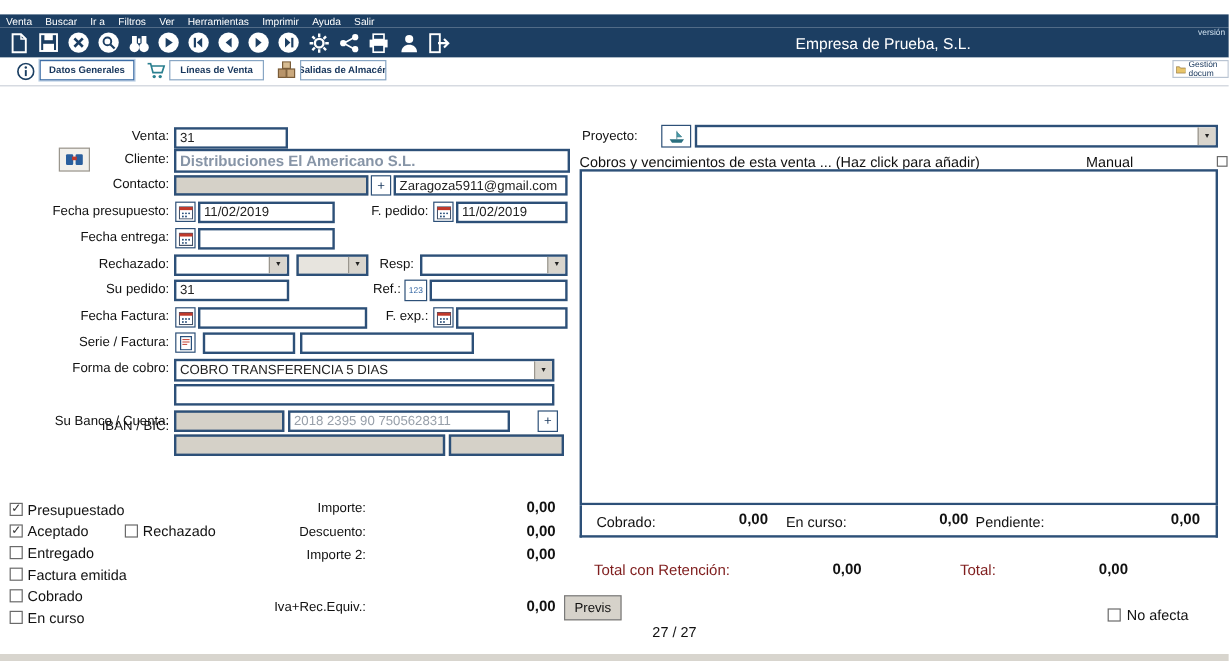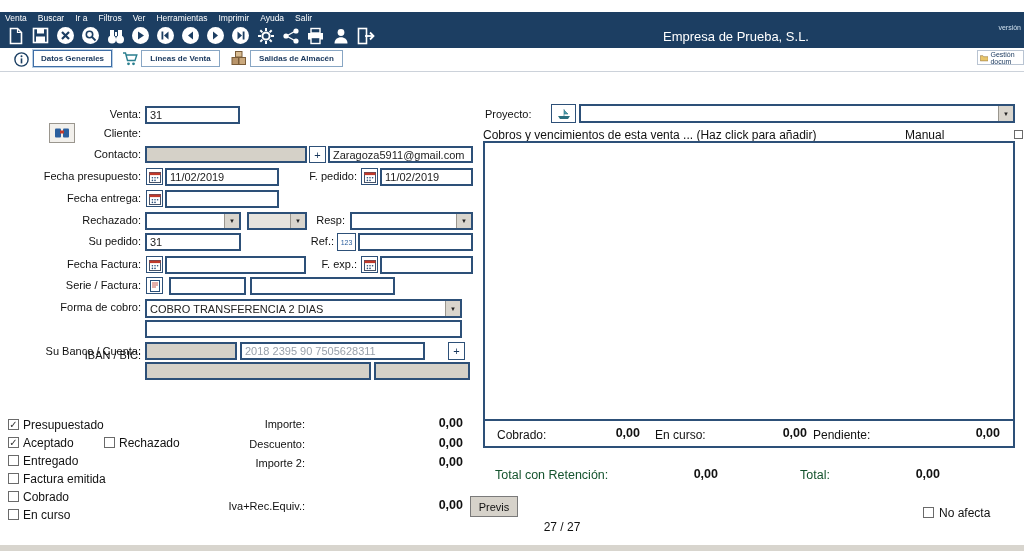--- a/index.html
+++ b/index.html
@@ -29,21 +29,21 @@
   .fld.gray { background:#d5d1c8; cursor:default; }
   .graytext { color:#98a0aa !important; }
   .cliente-val { font-size:12.5px; font-weight:bold; color:#8795a7; }
   .sel { cursor:pointer; padding-right:18px; }
   .sel .arrow { position:absolute; right:0; top:0; bottom:0; width:15px; background:#d9d5cd; border-left:1px solid #9a968e; display:flex; align-items:center; justify-content:center; font-size:6px; color:#222; }
   .btn { position:absolute; background:#fff; border:1px solid #2d5078; display:flex; align-items:center; justify-content:center; cursor:pointer; font-size:11px; color:#17365c; }
   .cb { position:absolute; width:11px; height:11px; background:#fff; border:1px solid #6a6a6a; font-size:10px; line-height:9px; text-align:center; color:#333; cursor:pointer; }
   .cb.checked::after { content:"✓"; }
   .cblbl { position:absolute; font-size:12px; color:#111; white-space:nowrap; }
   .val { position:absolute; font-size:12.5px; font-weight:bold; color:#111; text-align:right; white-space:nowrap; }
-  .biglbl { position:absolute; font-size:12.5px; color:#14532d; white-space:nowrap; }
+  .biglbl { position:absolute; font-size:12.5px; color:#7f1d1d; white-space:nowrap; }
   .listbox { position:absolute; background:#fff; border:2px solid #2d5078; }
   .strip { position:absolute; background:#fff; border:2px solid #2d5078; border-top:none; }
   .previs { position:absolute; background:#d6d2ca; border:1px solid #7a7a7a; font-size:11px; color:#111; display:flex; align-items:center; justify-content:center; cursor:pointer; }
   .counter { position:absolute; font-size:12px; color:#111; text-align:center; }
   .footerbar { position:absolute; left:0; bottom:0; width:100%; height:6px; background:#d8d5ce; }
 </style>
 </head>
 <body>
 
 <div id="app">
@@ -178,21 +178,21 @@
       <path d="M1 1h2.5l2 7.5H13l1.8-5.5H4.5" fill="none" stroke="#2a7f8f" stroke-width="1.4"></path>
       <circle cx="6.5" cy="11.8" r="1.4" fill="#2a7f8f"></circle>
       <circle cx="11.5" cy="11.8" r="1.4" fill="#2a7f8f"></circle>
     </svg>
   <div class="tab-box" style="left:141px;top:50px;width:79px">Líneas de Venta</div>
   <svg class="tab-icon" style="left:231px;top:51px" width="16" height="14" viewBox="0 0 16 14">
       <rect x="1" y="6.5" width="6.5" height="7" fill="#b8946a" stroke="#7a5c38"></rect>
       <rect x="8" y="6.5" width="6.5" height="7" fill="#caa97e" stroke="#7a5c38"></rect>
       <rect x="4.5" y="0.5" width="6.5" height="5.5" fill="#d8bc92" stroke="#7a5c38"></rect>
     </svg>
-  <div class="tab-box" style="left:250px;top:50px;width:93px">Salidas de Almacén</div>
+  <div class="tab-box" style="left:250px;top:50px;width:72px">Salidas de Almacén</div>
   <div class="gestion">
     <svg width="13" height="10" viewBox="0 0 16 12">
         <path d="M0.5 1.5h5l1.5 2h8.5v8H0.5z" fill="#e8c56a" stroke="#8a6d3b"></path>
       </svg>
     <span>Gestión docum</span>
   </div>
 
   <div class="lbl" style="left:1px;top:108px;width:140px">Venta:</div>
   <div class="lbl" style="left:1px;top:127px;width:140px">Cliente:</div>
   <div class="lbl" style="left:1px;top:148px;width:140px">Contacto:</div>
@@ -207,20 +207,21 @@
   <div class="lbl" style="left:1px;top:349px;width:140px">IBAN / BIC:</div>
 
   <div class="fld" style="left:145px;top:106px;width:95px;height:18px">31</div>
   <div class="btn" style="left:49px;top:123px;width:26px;height:20px;border-color:#9a968e;background:#f2f0ec">
     <svg width="16" height="14" viewBox="0 0 16 14">
         <rect x="1" y="2.5" width="6" height="9" rx="1" fill="#2a5f9e"></rect>
         <rect x="9" y="2.5" width="6" height="9" rx="1" fill="#2a5f9e"></rect>
         <rect x="6" y="4.5" width="4" height="3" fill="#c0392b"></rect>
       </svg>
   </div>
+  <div class="fld cliente-val" style="left:145px;top:124px;width:330px;height:20px">Distribuciones El Americano S.L.</div>
 
   <div class="fld gray" style="left:145px;top:146px;width:162px;height:17px"></div>
   <div class="btn" style="left:309px;top:146px;width:17px;height:17px">+</div>
   <div class="fld" style="left:328px;top:146px;width:145px;height:17px">Zaragoza5911@gmail.com</div>
 
   <div class="btn" style="left:146px;top:168px;width:17px;height:17px">
     <svg width="12" height="12" viewBox="0 0 12 12">
         <rect x="0.5" y="1.5" width="11" height="10" fill="#fff" stroke="#44536a"></rect>
         <rect x="0.5" y="1.5" width="11" height="2.6" fill="#c0392b"></rect>
         <circle cx="3.4" cy="6.8" r="0.8" fill="#2a4f7a"></circle>
@@ -305,21 +306,21 @@
   <div class="btn" style="left:146px;top:277px;width:17px;height:17px">
     <svg width="10" height="12" viewBox="0 0 10 12">
         <rect x="0.5" y="0.5" width="9" height="11" fill="#fff" stroke="#2a4f7a"></rect>
         <path d="M2 3h6M2 5h6M2 7h4" stroke="#c0392b" stroke-width="0.8"></path>
       </svg>
   </div>
   <div class="fld" style="left:169px;top:277px;width:77px;height:18px"></div>
   <div class="fld" style="left:250px;top:277px;width:145px;height:18px"></div>
 
   <div class="fld sel" style="left:145px;top:299px;width:317px;height:19px">
-      <span>COBRO TRANSFERENCIA 2 DIAS</span>
+      <span>COBRO TRANSFERENCIA 5 DIAS</span>
       <span class="arrow">▼</span>
     </div>
   <div class="fld" style="left:145px;top:320px;width:317px;height:18px"></div>
 
   <div class="fld gray" style="left:145px;top:342px;width:92px;height:18px"></div>
   <div class="fld graytext" style="left:240px;top:342px;width:185px;height:18px">2018 2395 90 7505628311</div>
   <div class="btn" style="left:448px;top:342px;width:17px;height:18px">+</div>
 
   <div class="fld gray" style="left:145px;top:362px;width:226px;height:18px"></div>
   <div class="fld gray" style="left:374px;top:362px;width:96px;height:18px"></div>

